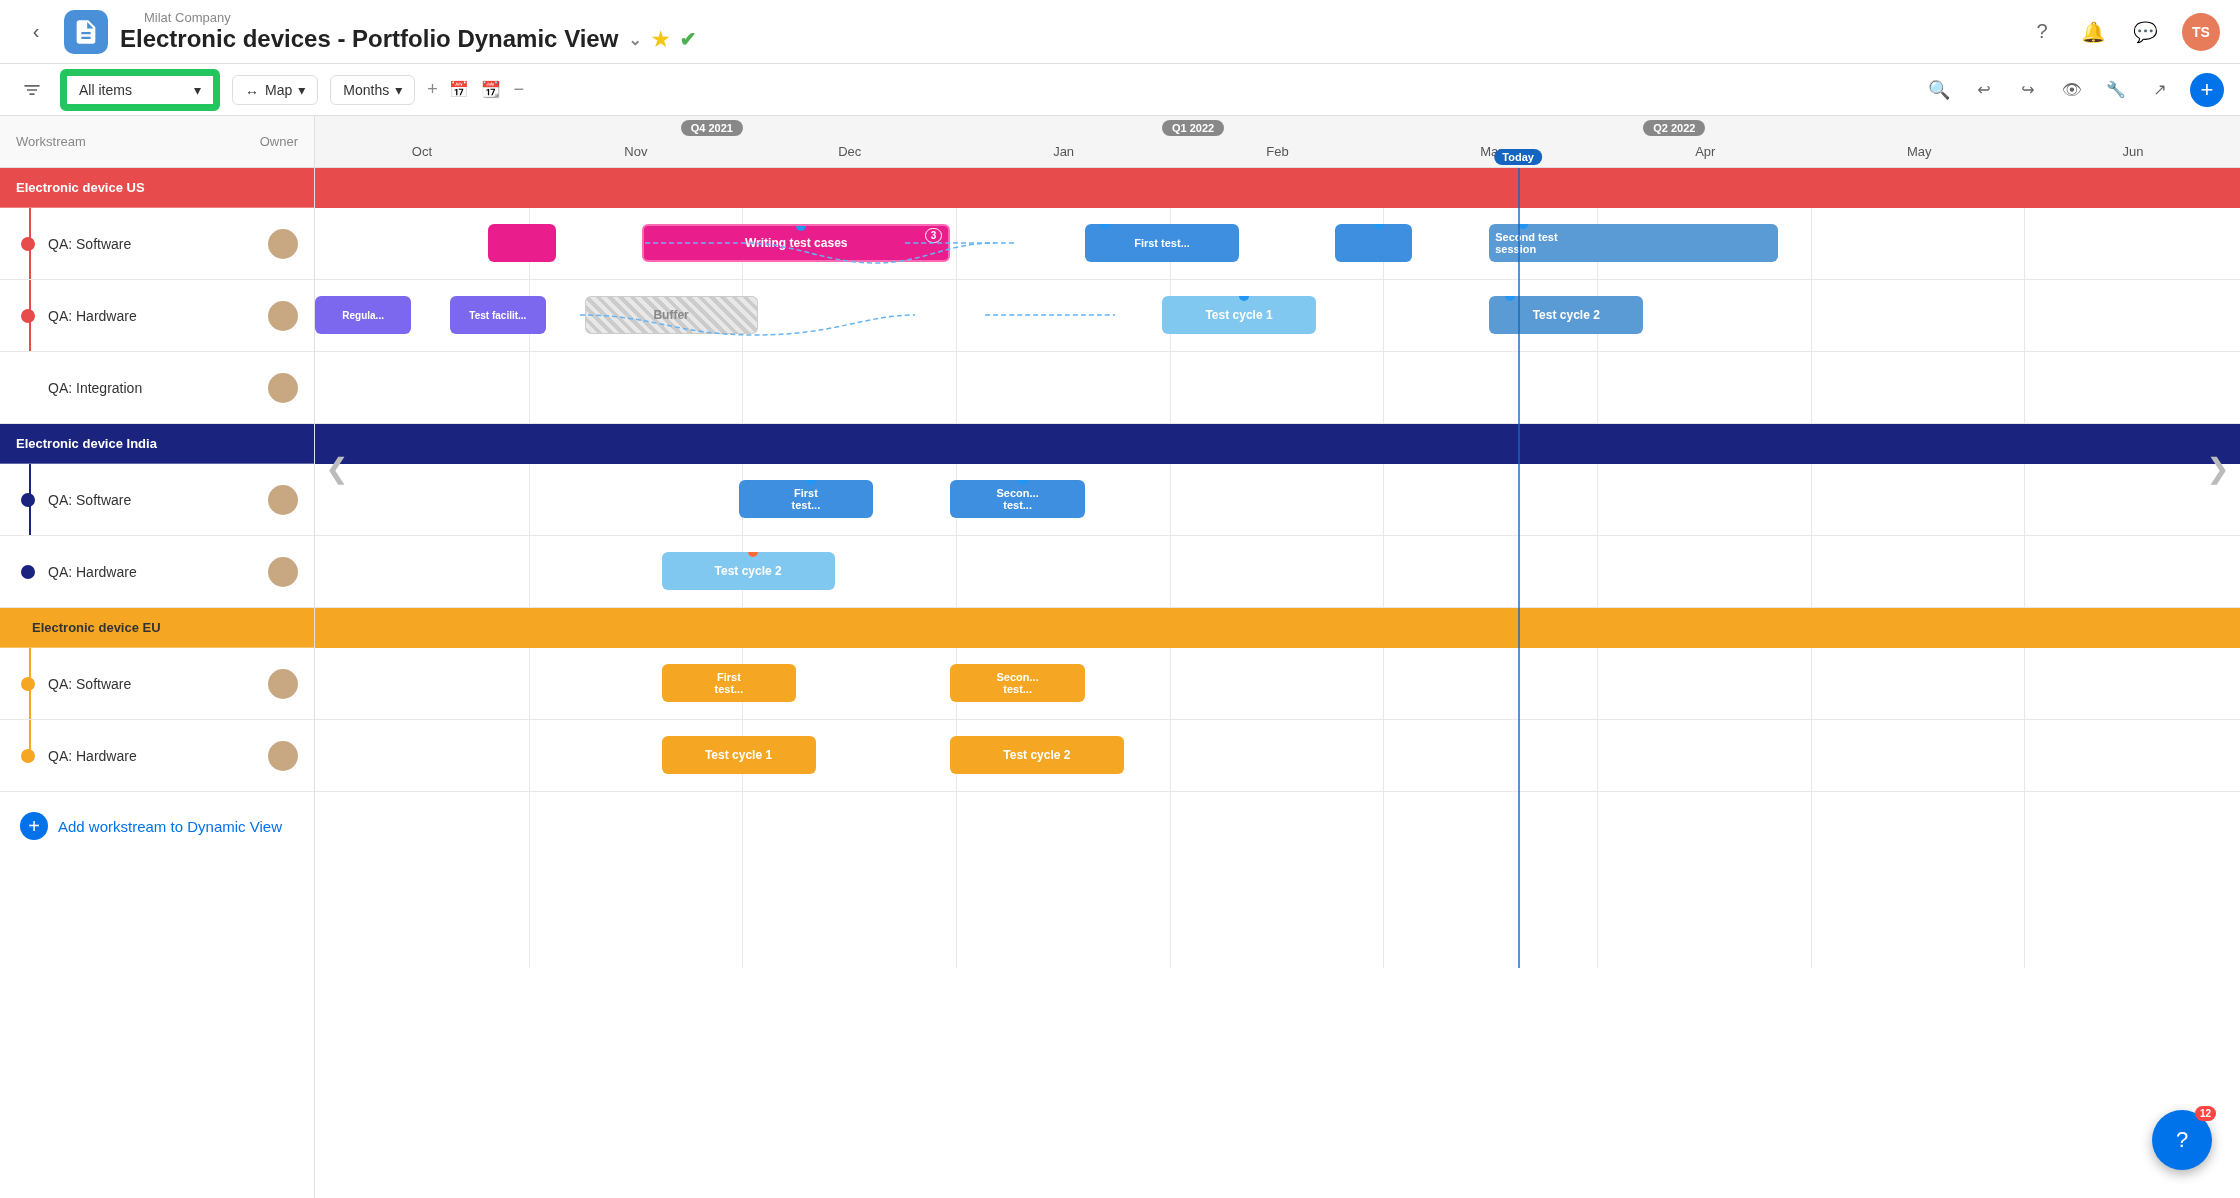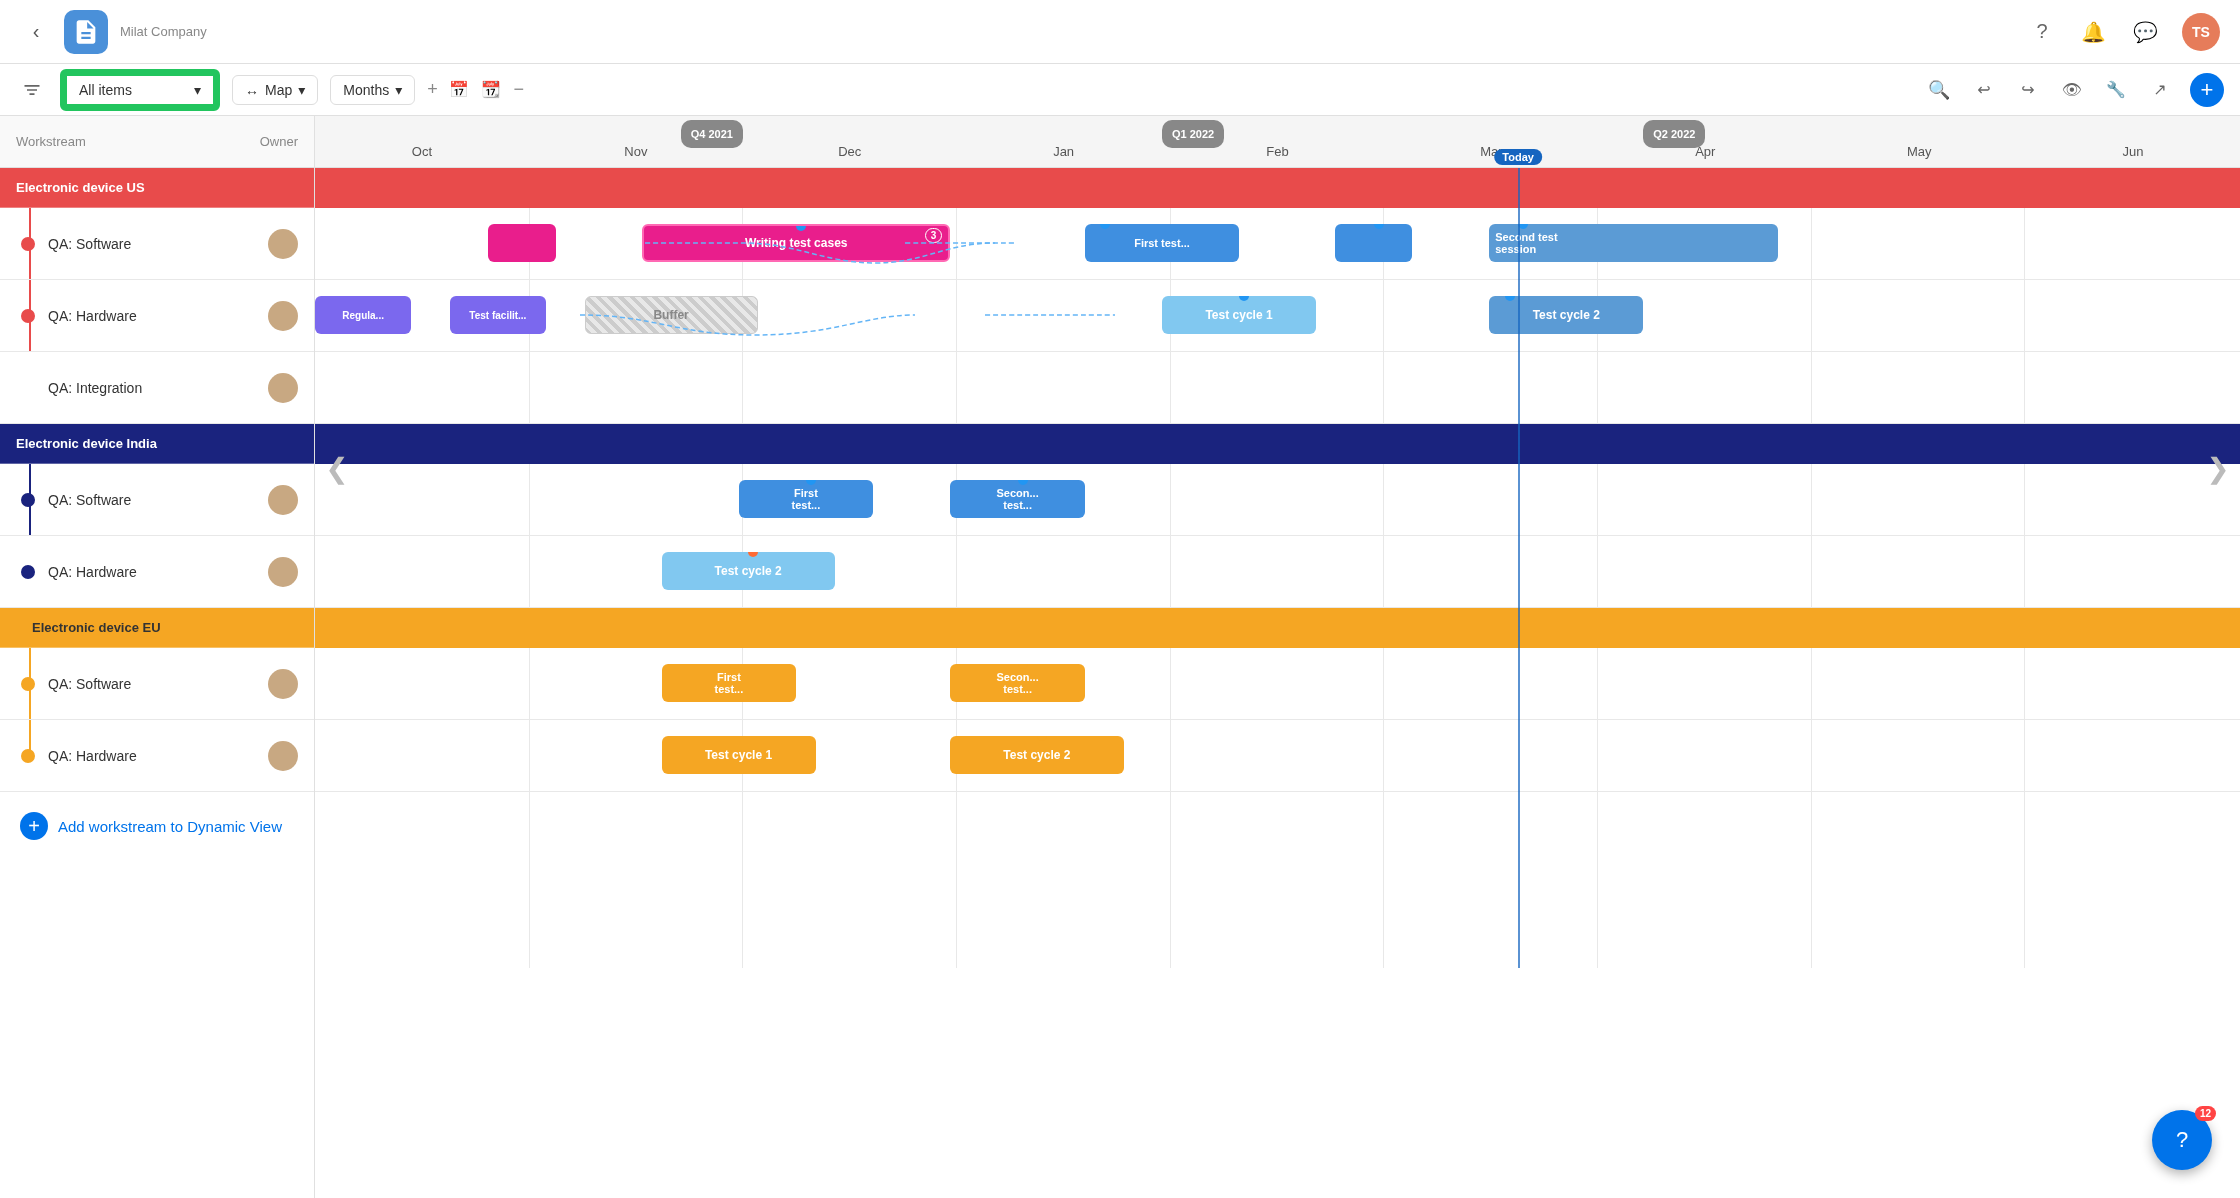--- a/index.html
+++ b/index.html
@@ -8,21 +8,21 @@
     
     .top-nav {
       display: flex; align-items: center; height: 64px;
       padding: 0 20px; border-bottom: 1px solid #e0e0e0;
       background: #fff;
     }
     .back-btn { width: 32px; height: 32px; display: flex; align-items: center; justify-content: center; cursor: pointer; color: #555; font-size: 20px; }
     .app-icon { width: 44px; height: 44px; background: #4a90d9; border-radius: 10px; display: flex; align-items: center; justify-content: center; margin: 0 12px; }
     .app-icon svg { width: 28px; height: 28px; fill: white; }
     .title-area { flex: 1; }
-    .company-name { font-size: 13px; color: #888; }
+    .company-name { font-size: 13px; color: #888; margin-left: 24px; }
     .page-title { display: flex; align-items: center; gap: 10px; font-size: 24px; font-weight: 600; color: #222; }
     .dropdown-arrow { color: #888; font-size: 16px; cursor: pointer; }
     .star-icon { color: #f5c518; font-size: 20px; }
     .green-check { color: #4caf50; font-size: 20px; }
     .nav-icons { display: flex; align-items: center; gap: 20px; }
     .nav-icon { width: 32px; height: 32px; display: flex; align-items: center; justify-content: center; cursor: pointer; color: #666; font-size: 20px; }
     .avatar { width: 38px; height: 38px; border-radius: 50%; background: #e67c5a; display: flex; align-items: center; justify-content: center; color: white; font-weight: bold; font-size: 14px; cursor: pointer; }
 
     
     .toolbar {
@@ -77,21 +77,21 @@
     .avatar-placeholder { width: 30px; height: 30px; border-radius: 50%; background: #c8a882; }
 
     
     .timeline-area { flex: 1; overflow: hidden; position: relative; }
     .timeline-header {
       height: 52px; background: #f5f5f5; border-bottom: 1px solid #e0e0e0;
       position: relative; display: flex;
     }
     .quarter-label {
       position: absolute; top: 4px; background: #888; color: white;
-      font-size: 11px; padding: 8px 10px; border-radius: 10px; font-weight: 600;
+      font-size: 11px; padding: 2px 10px; border-radius: 10px; font-weight: 600;
     }
     .month-labels { display: flex; width: 100%; height: 100%; align-items: flex-end; }
     .month-label {
       flex: 1; text-align: center; font-size: 13px; color: #555;
       padding-bottom: 8px; font-weight: 500;
     }
     .today-label {
       position: absolute; bottom: 2px; background: #1565c0; color: white;
       font-size: 11px; padding: 2px 8px; border-radius: 10px; font-weight: 600;
       transform: translateX(-50%);
@@ -177,20 +177,26 @@
 
 <div class="top-nav">
   <div class="back-btn">‹</div>
   <div class="app-icon">
     <svg viewBox="0 0 24 24">
         <path d="M14 2H6c-1.1 0-2 .9-2 2v16c0 1.1.9 2 2 2h12c1.1 0 2-.9 2-2V8l-6-6zm2 16H8v-2h8v2zm0-4H8v-2h8v2zm-3-5V3.5L18.5 9H13z"></path>
       </svg>
   </div>
   <div class="title-area">
     <div class="company-name">Milat Company</div>
+    <div class="page-title">
+      <span>Electronic devices - Portfolio Dynamic View</span>
+      <span class="dropdown-arrow">⌄</span>
+      <span class="star-icon">★</span>
+      <span class="green-check">✔</span>
+    </div>
   </div>
   <div class="nav-icons">
     <div class="nav-icon">?</div>
     <div class="nav-icon">🔔</div>
     <div class="nav-icon">💬</div>
     <div class="avatar">TS</div>
   </div>
 </div>
 
 <div class="toolbar">

